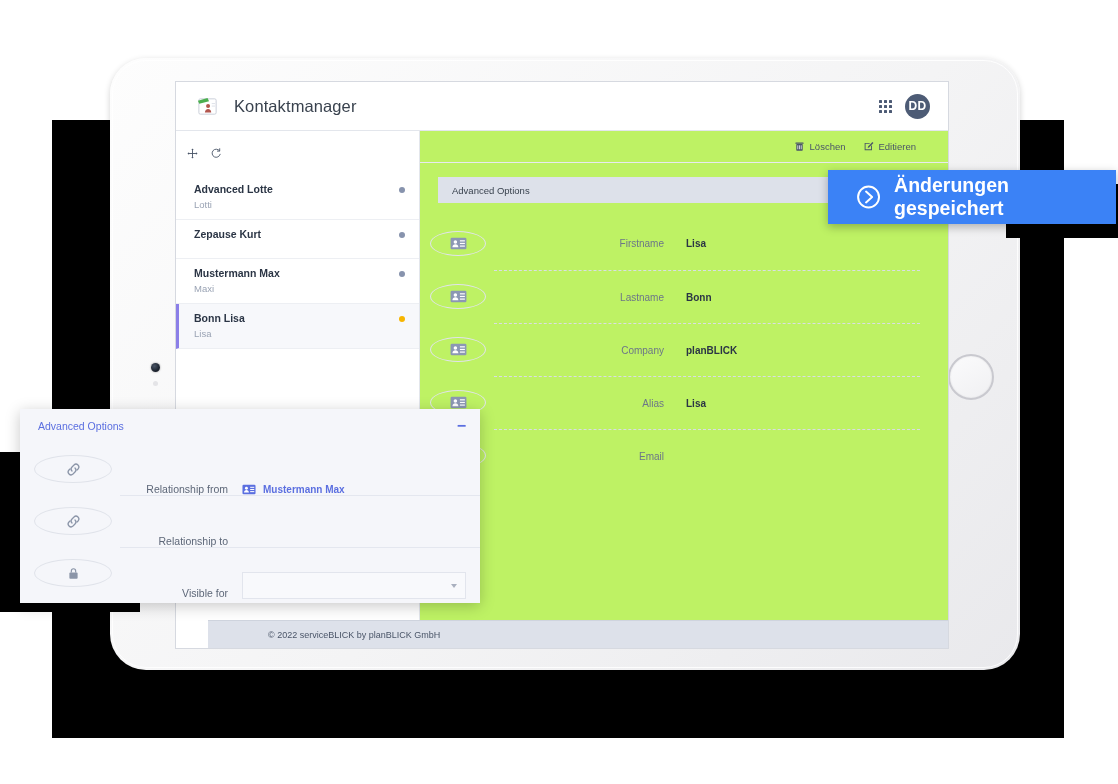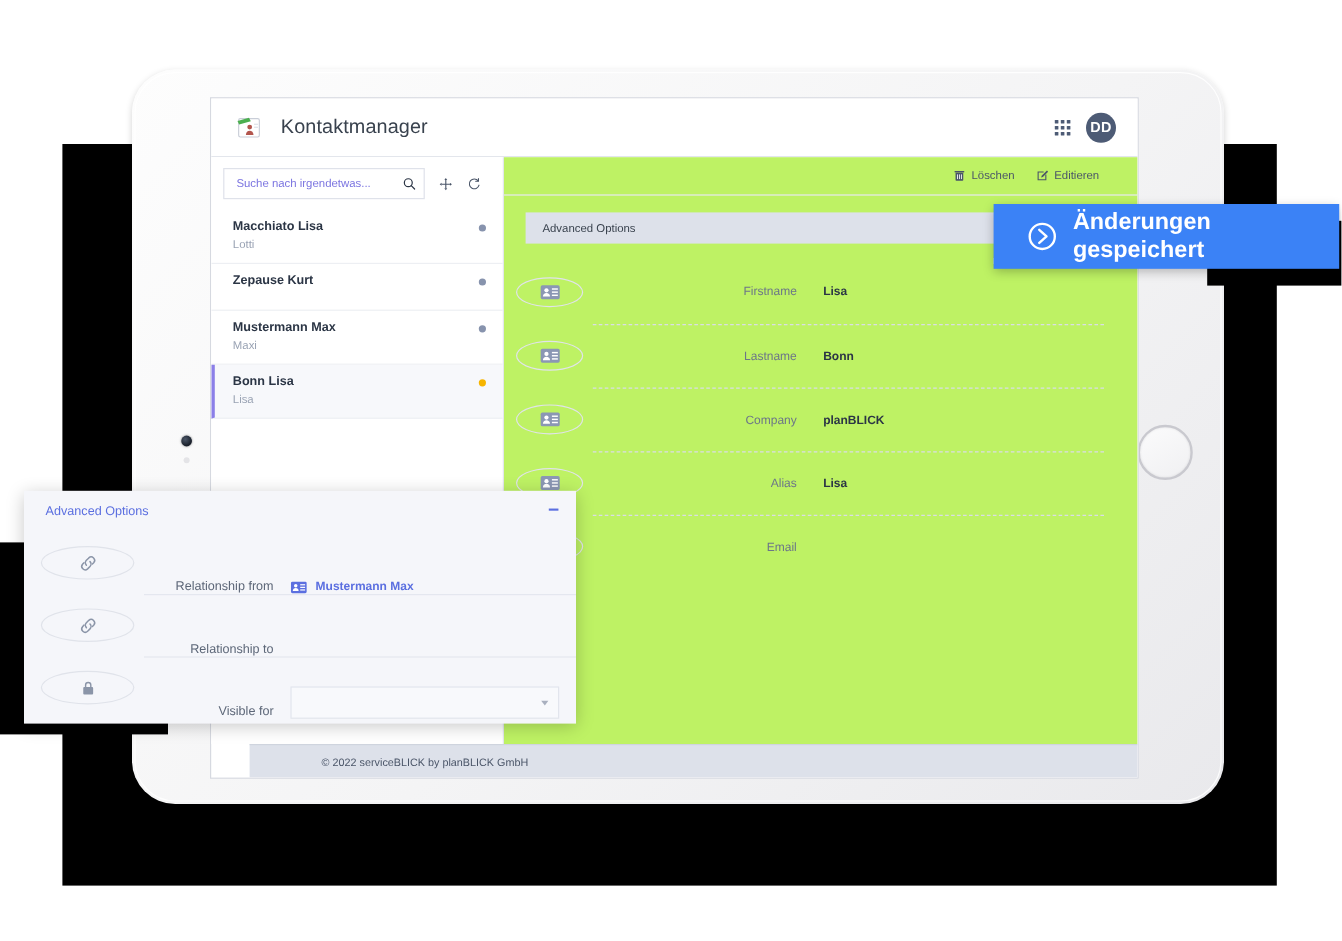--- a/index.html
+++ b/index.html
@@ -374,45 +374,38 @@
             <i></i>
         </div>
         <div id="user-avatar">DD</div>
       </div>
     </div>
 
     <div id="app-body">
 
       <div id="sidebar">
         <div id="search-toolbar">
-          <div id="search-wrap">
-            <input id="search-input" type="text" placeholder="Suche nach irgendetwas..." style="">
-            <svg width="12" height="12" viewBox="0 0 24 24" class="tool-icon">
-              <circle cx="10.5" cy="10.5" r="6.6" fill="none" stroke="#2b3545" stroke-width="2"></circle>
-              <line x1="15.4" y1="15.4" x2="21" y2="21" stroke="#2b3545" stroke-width="2" stroke-linecap="round"></line>
-            </svg>
-          </div>
           <svg width="13" height="13" viewBox="0 0 24 24" class="tool-icon">
             <path d="M12 2.6 L14.2 5.6 L9.8 5.6 Z" fill="#4a5568"></path>
             <path d="M12 21.4 L9.8 18.4 L14.2 18.4 Z" fill="#4a5568"></path>
             <path d="M2.6 12 L5.6 9.8 L5.6 14.2 Z" fill="#4a5568"></path>
             <path d="M21.4 12 L18.4 14.2 L18.4 9.8 Z" fill="#4a5568"></path>
             <line x1="12" y1="5.6" x2="12" y2="18.4" stroke="#4a5568" stroke-width="1.7"></line>
             <line x1="5.6" y1="12" x2="18.4" y2="12" stroke="#4a5568" stroke-width="1.7"></line>
           </svg>
           <svg width="12" height="13" viewBox="0 0 24 24" class="tool-icon">
             <path d="M19 6.5 A8.2 8.2 0 1 0 20.4 13.6" fill="none" stroke="#4a5568" stroke-width="1.8" stroke-linecap="round"></path>
             <path d="M19.4 2.4 L19.4 7.2 L14.8 7.2" fill="none" stroke="#4a5568" stroke-width="1.8" stroke-linecap="round" stroke-linejoin="round"></path>
           </svg>
         </div>
 
         <div id="contact-list">
             <div class="contact-item">
               <div class="contact-text">
-       <div class="contact-name">Macchiato Lisa</div>
+       <div class="contact-name">Advanced Lotte</div>
        <div class="contact-alias">Lotti</div>
      </div>
      <div class="status-dot"></div>
             </div>
             <div class="contact-item">
               <div class="contact-text">
        <div class="contact-name">Zepause Kurt</div>
 
      </div>
      <div class="status-dot"></div>

